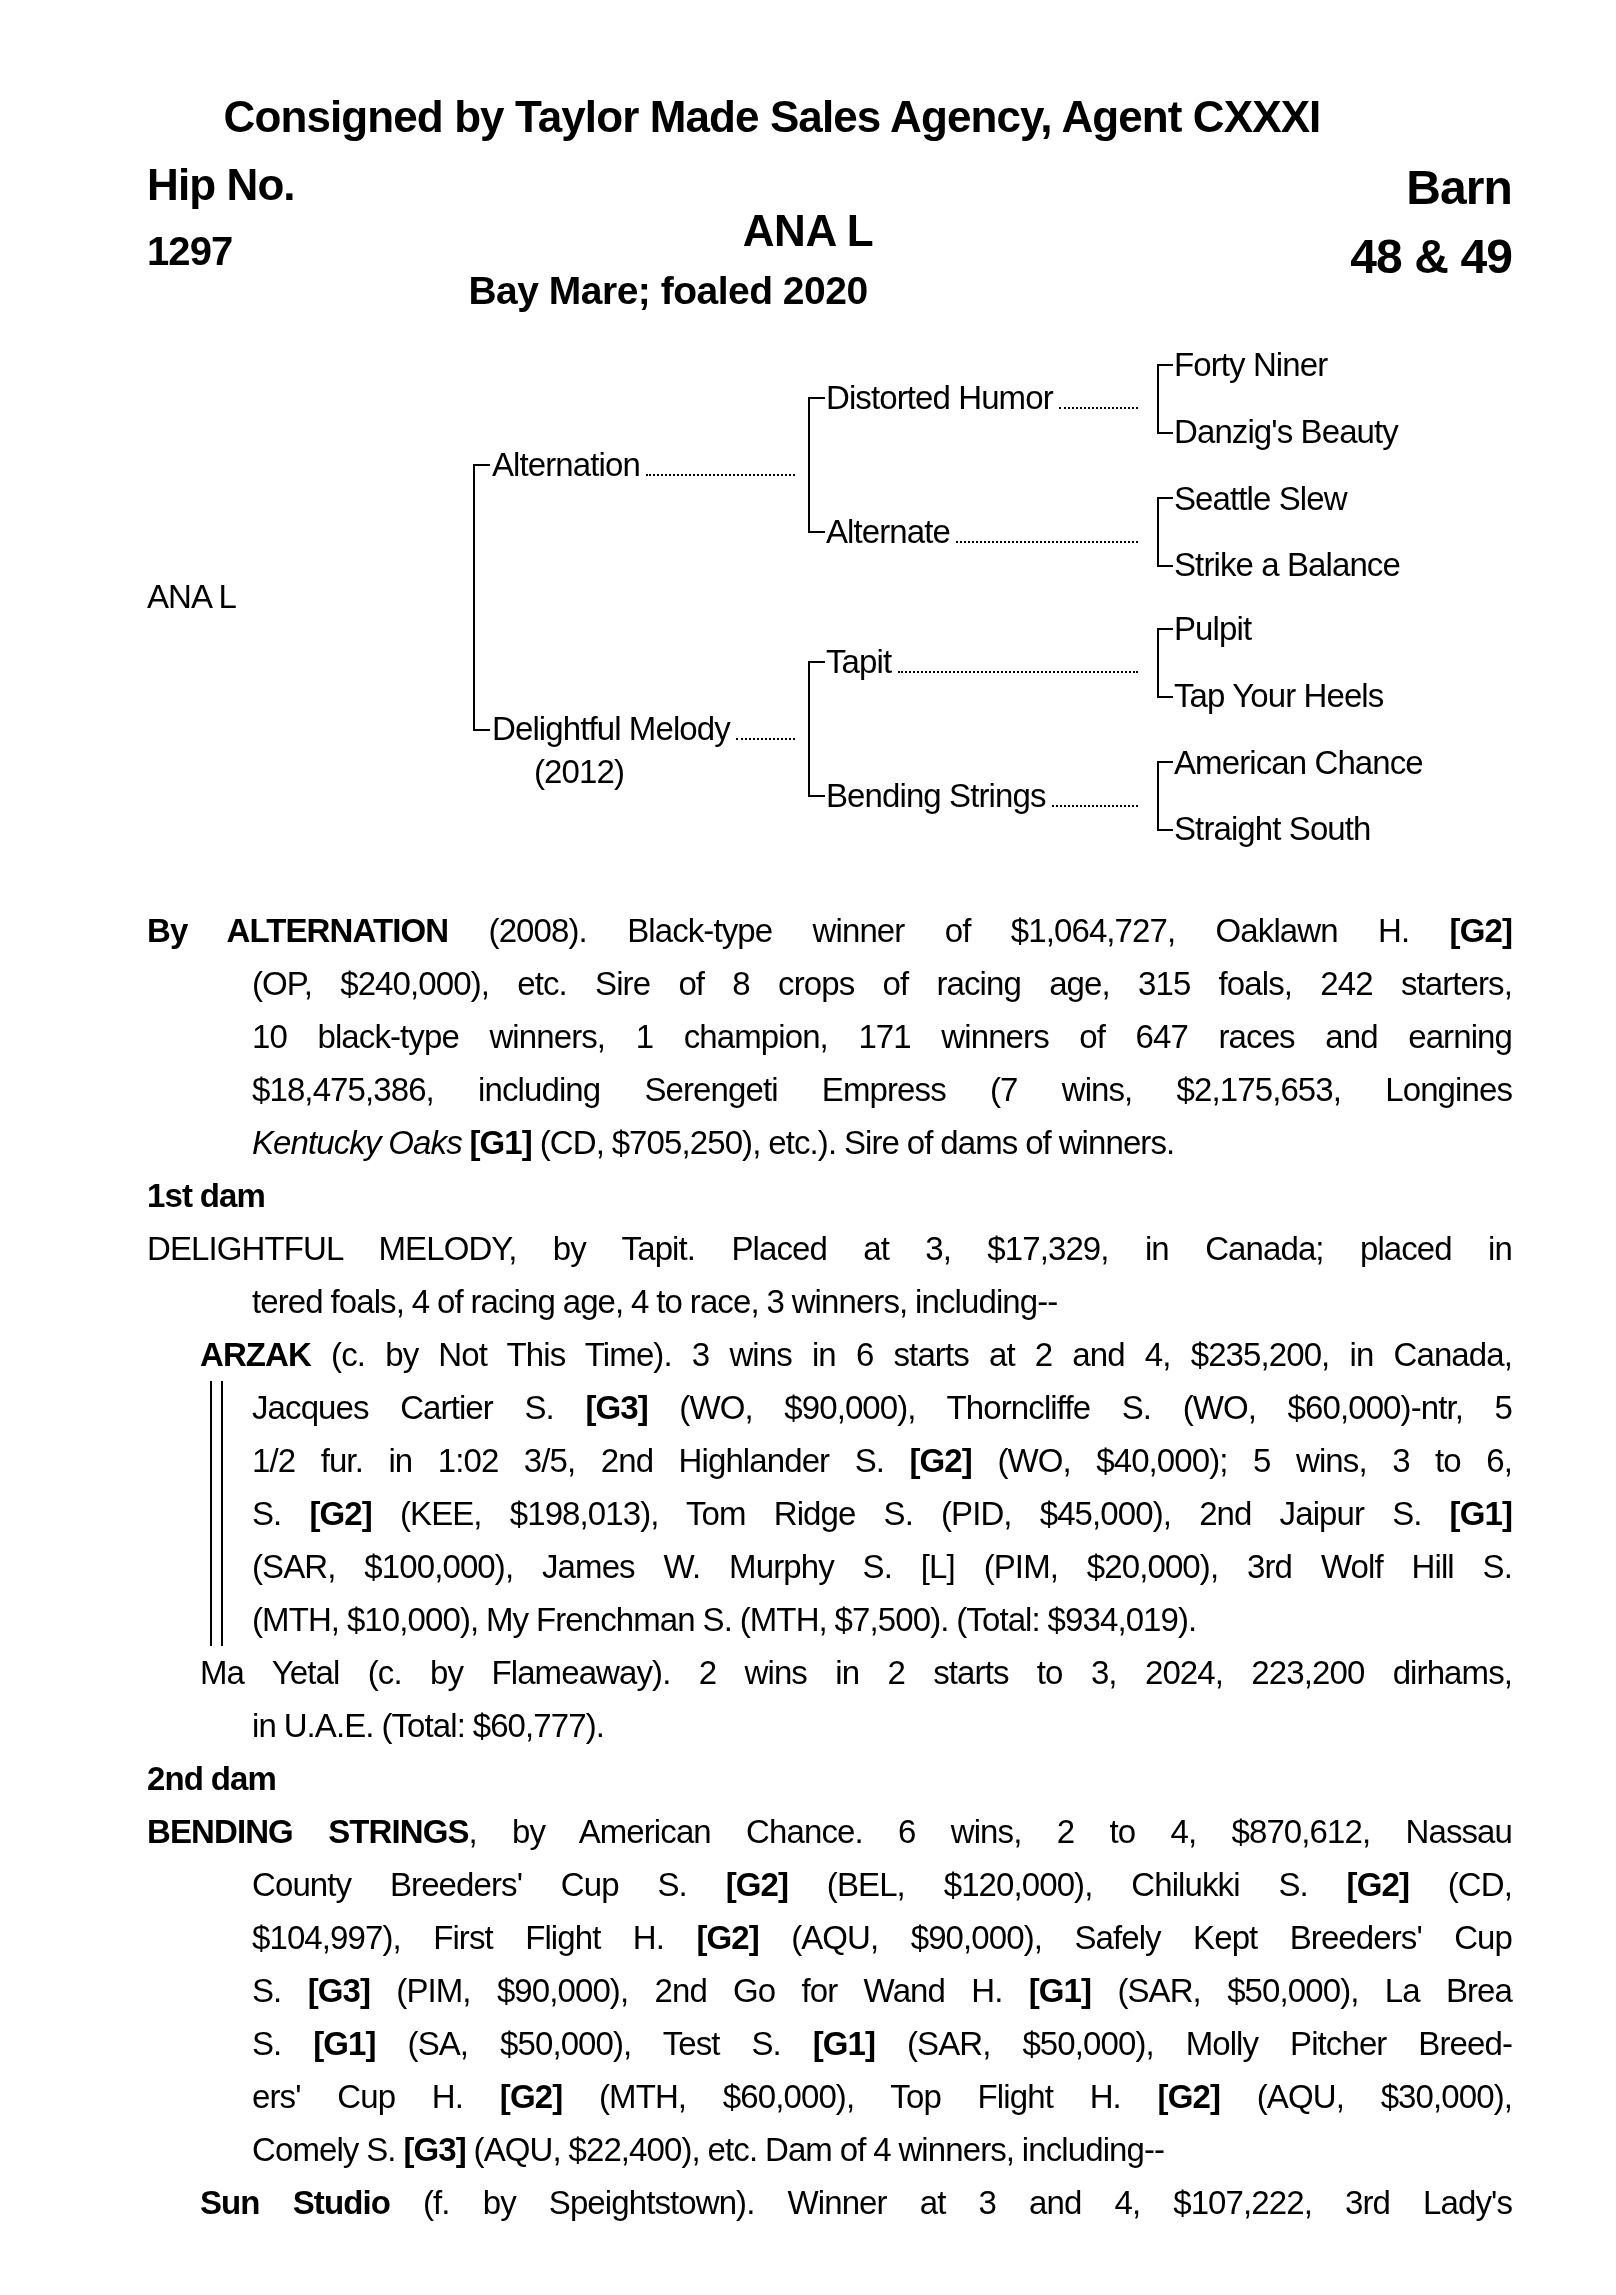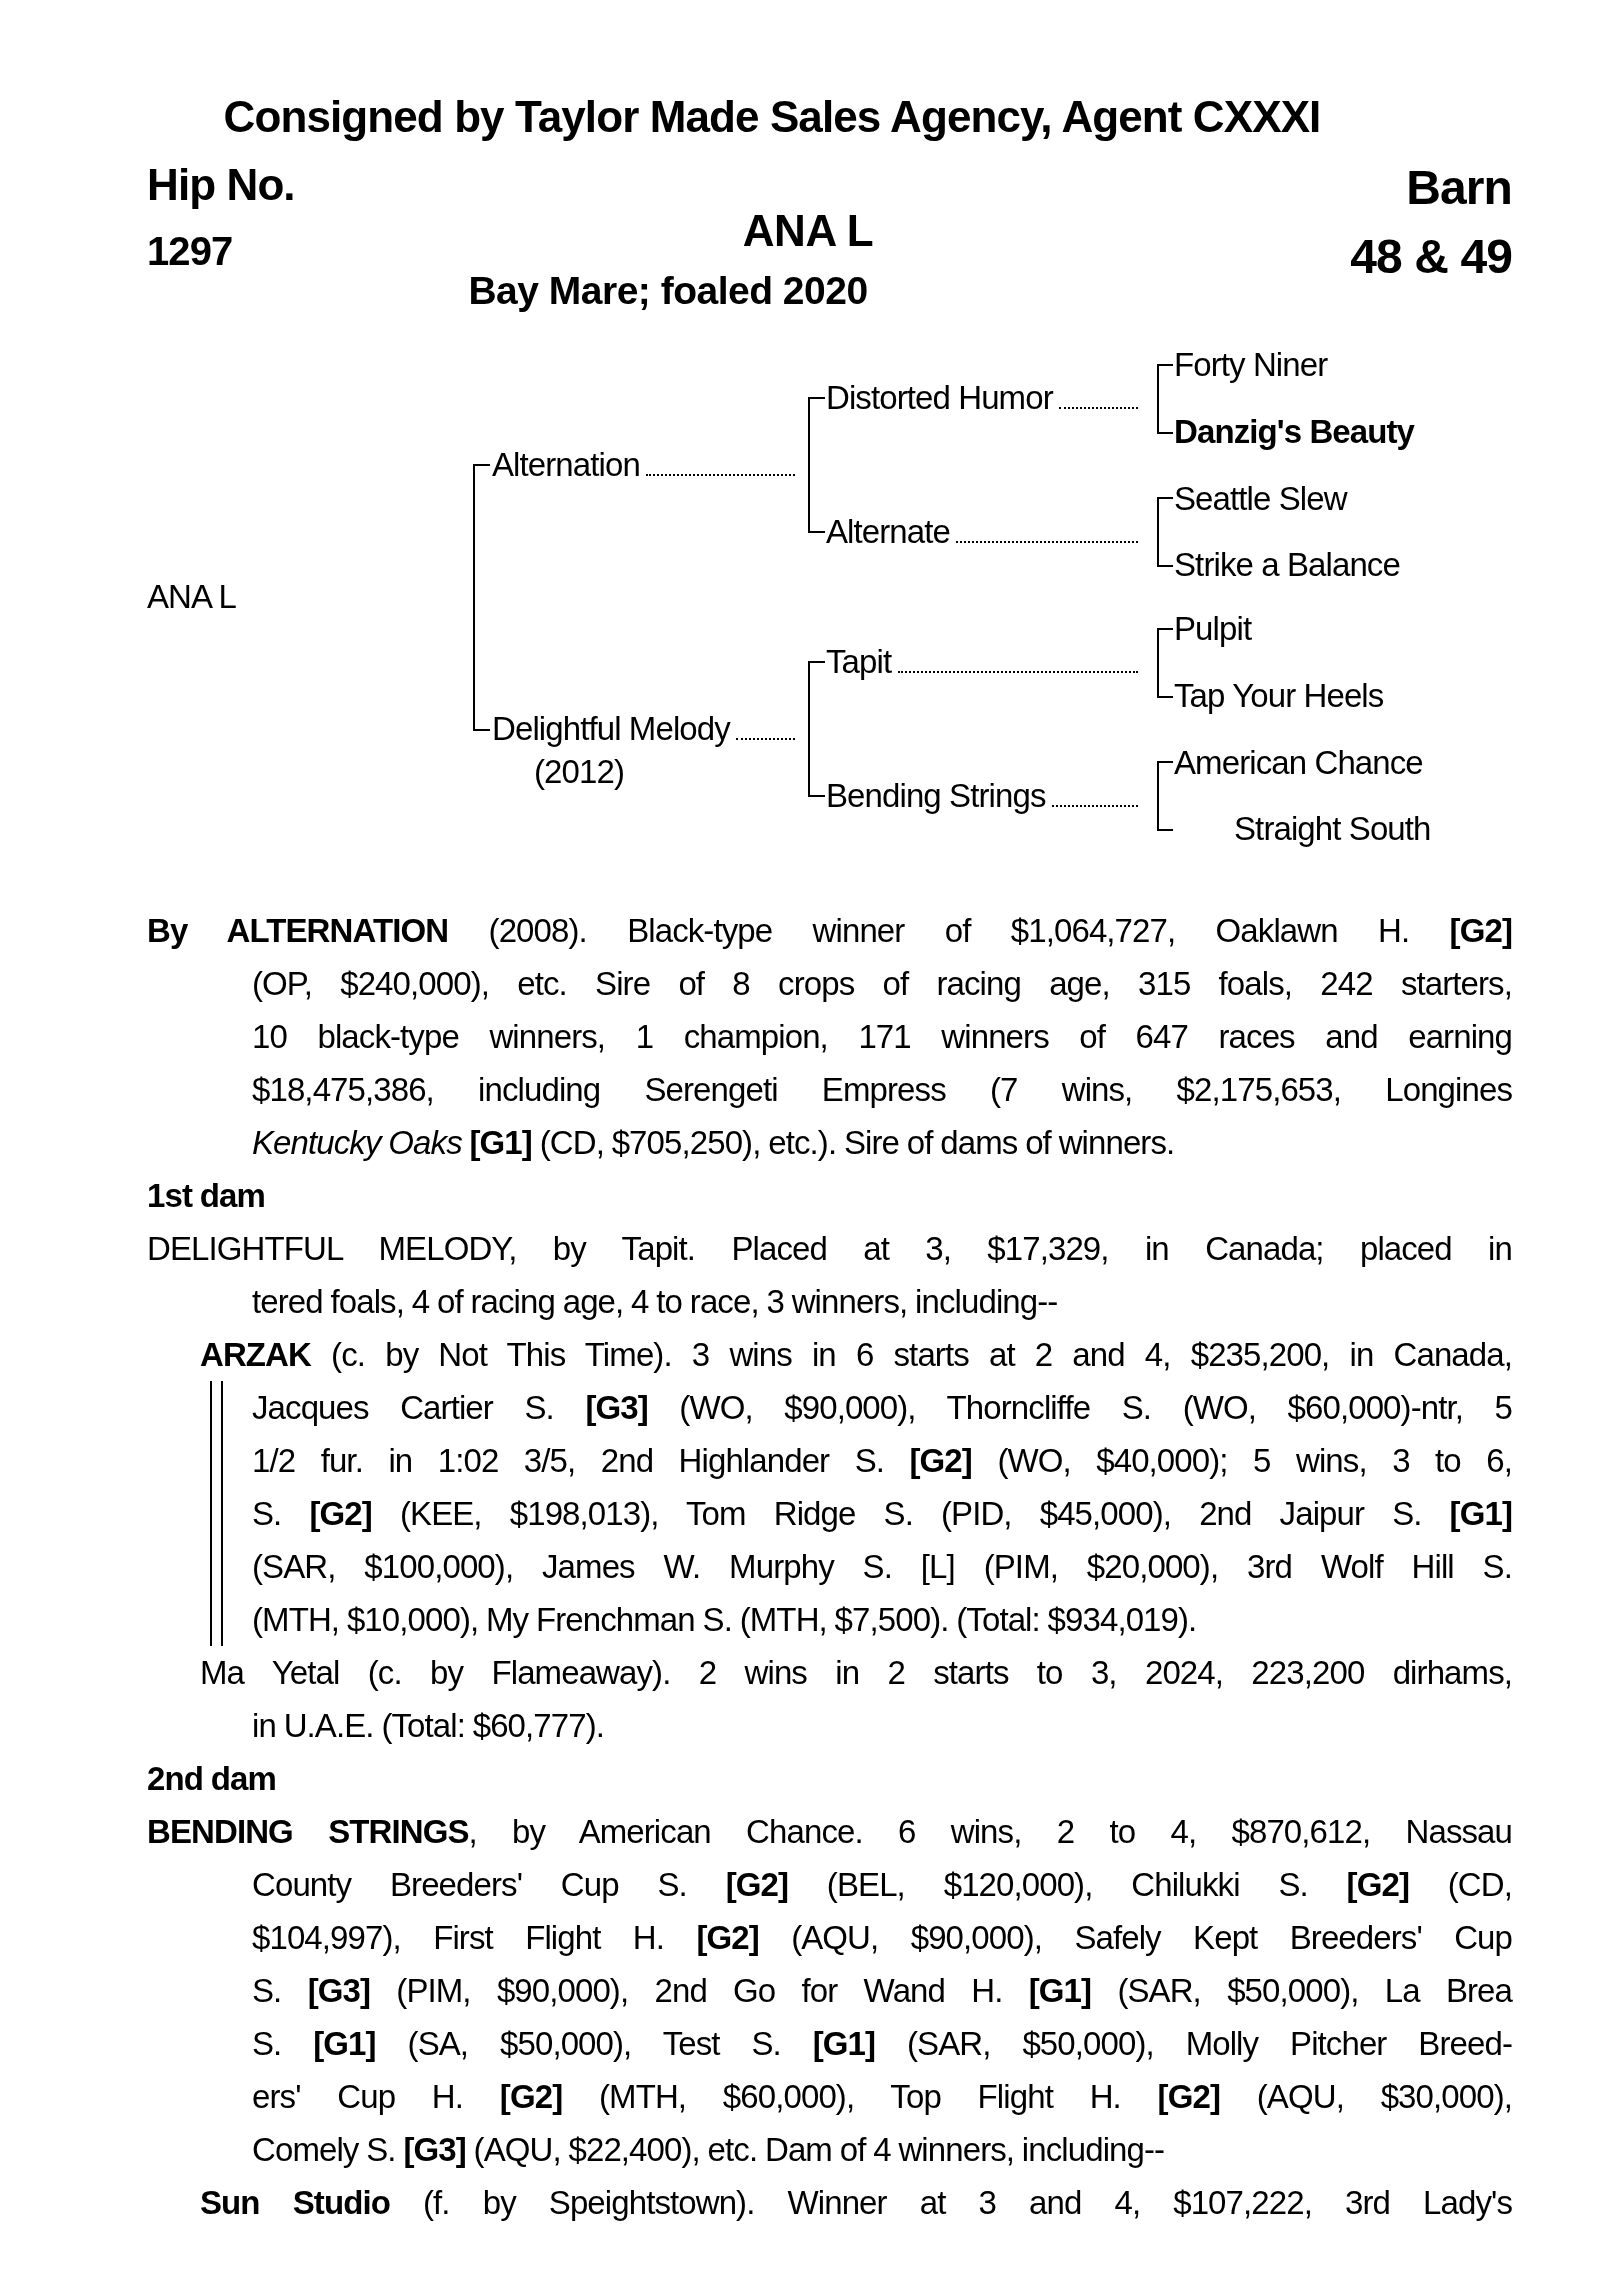--- a/index.html
+++ b/index.html
@@ -79,39 +79,39 @@
       <span class="leader"></span>
     </div>
     <div class="tnode" style="left:826px;top:774px;width:317px;">
       <span class="nm">Bending Strings</span>
       <span class="leader"></span>
     </div>
 
     <div class="tnode" style="left:1174px;top:343px;">
         <span class="nm">Forty Niner</span>
       </div>
-    <div class="tnode" style="left:1174px;top:410px;font-weight:bold;">
+    <div class="tnode" style="left:1174px;top:410px;">
         <span class="nm">Danzig's Beauty</span>
       </div>
     <div class="tnode" style="left:1174px;top:477px;">
         <span class="nm">Seattle Slew</span>
       </div>
     <div class="tnode" style="left:1174px;top:543px;">
         <span class="nm">Strike a Balance</span>
       </div>
     <div class="tnode" style="left:1174px;top:607px;align-items:center;">
         <span class="nm">Pulpit</span>
       </div>
     <div class="tnode" style="left:1174px;top:674px;">
         <span class="nm">Tap Your Heels</span>
       </div>
     <div class="tnode" style="left:1174px;top:741px;">
         <span class="nm">American Chance</span>
       </div>
-    <div class="tnode" style="left:1234px;top:807px;">
+    <div class="tnode" style="left:1174px;top:807px;">
         <span class="nm">Straight South</span>
       </div>
 
     <div class="vl" style="left:473px;top:465px;height:266px;"></div>
     <div class="tick" style="left:473px;top:464px;width:16.5px;"></div>
     <div class="tick" style="left:473px;top:729px;width:16.5px;"></div>
 
     <div class="vl" style="left:808px;top:398px;height:135px;"></div>
     <div class="tick" style="left:808px;top:397px;width:16.5px;"></div>
     <div class="tick" style="left:808px;top:531px;width:16.5px;"></div>

